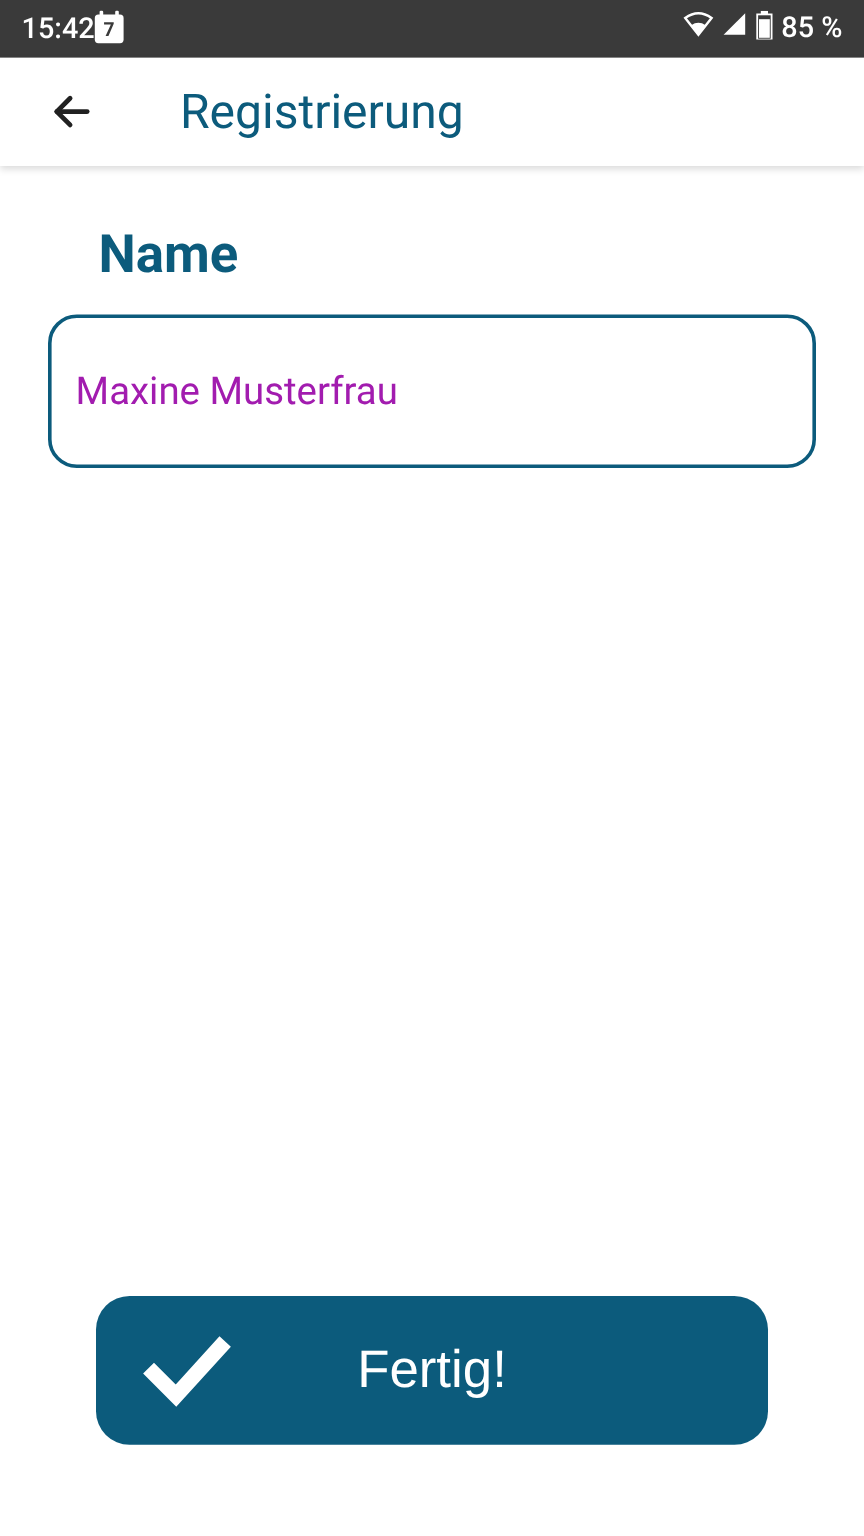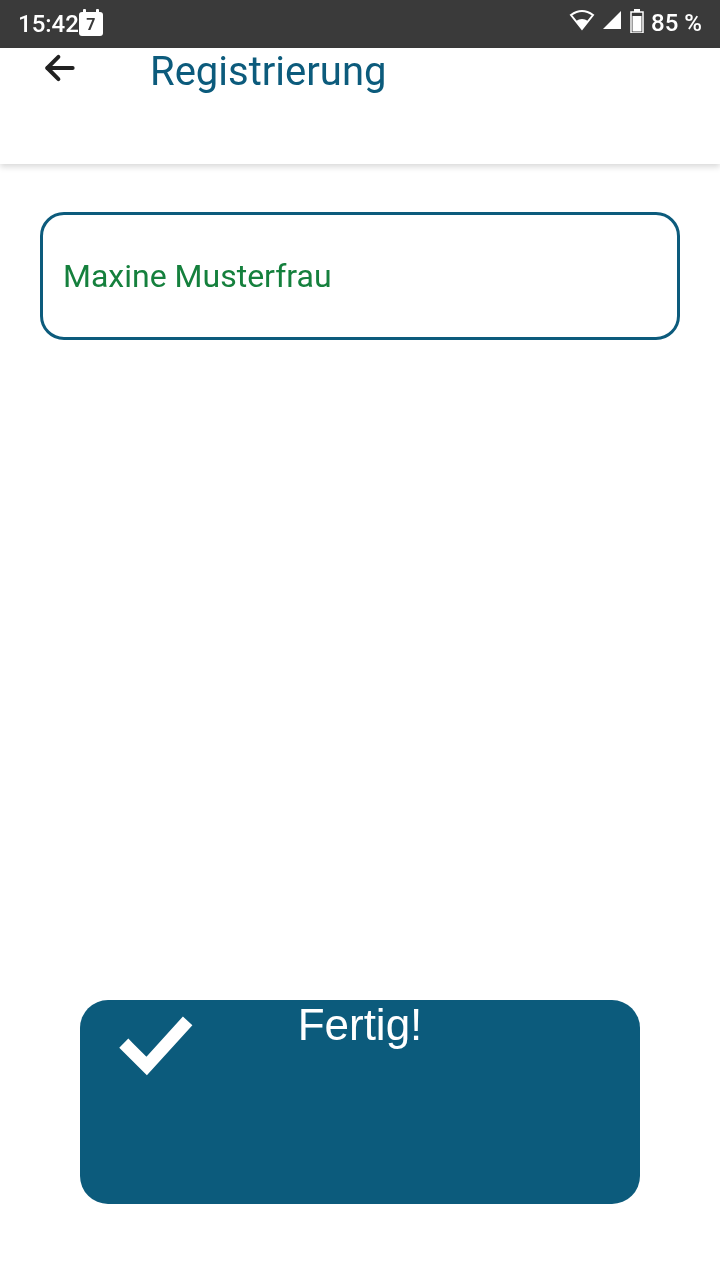--- a/index.html
+++ b/index.html
@@ -61,23 +61,23 @@
       content: '';
       position: absolute;
       top: -3px;
       right: 4px;
       width: 3px;
       height: 5px;
       background: #ffffff;
       border-radius: 1px;
     }
     .app-bar {
-      height: 116px;
-      display: flex;
-      align-items: flex-start;
+      height: 90px;
+      display: flex;
+      align-items: center;
       padding: 0 40px;
       gap: 70px;
       box-shadow: 0 3px 6px rgba(0,0,0,0.15);
       position: relative;
       z-index: 1;
     }
     .back-button {
       width: 40px;
       height: 40px;
       display: flex;
@@ -105,34 +105,34 @@
     .input-wrapper {
       border: 3px solid #0c5b7c;
       border-radius: 24px;
       padding: 42px 20px;
     }
     .name-input {
       width: 100%;
       border: none;
       outline: none;
       font-size: 32px;
-      color: #15803d;
+      color: #a21caf;
       background: transparent;
       font-family: inherit;
     }
     .done-button {
       position: absolute;
       left: 80px;
       right: 80px;
       bottom: 76px;
-      height: 204px;
+      height: 124px;
       background: #0c5b7c;
       border-radius: 28px;
       display: flex;
-      align-items: flex-start;
+      align-items: center;
       justify-content: center;
       cursor: pointer;
       border: none;
     }
     .done-check {
       position: absolute;
       left: 30px;
     }
     .done-label {
       font-size: 44px;
@@ -177,20 +177,21 @@
   <button class="back-button">
     <svg width="38" height="38" viewBox="0 0 24 24" fill="none" stroke="#212121" stroke-width="2.5" stroke-linecap="round" stroke-linejoin="round">
       <line x1="20" y1="12" x2="4" y2="12"></line>
       <polyline points="11 19 4 12 11 5"></polyline>
     </svg>
   </button>
   <div class="app-title">Registrierung</div>
 </div>
 
 <div class="content">
+  <div class="field-label">Name</div>
   <div class="input-wrapper">
     <input type="text" class="name-input" value="Maxine Musterfrau" style="">
   </div>
 </div>
 
 <button class="done-button">
   <span class="done-check">
     <svg width="88" height="88" viewBox="0 0 24 24" fill="none" stroke="#ffffff" stroke-width="3.5" stroke-linecap="square" stroke-linejoin="miter">
       <polyline points="5 13 10 18 20 7"></polyline>
     </svg>

